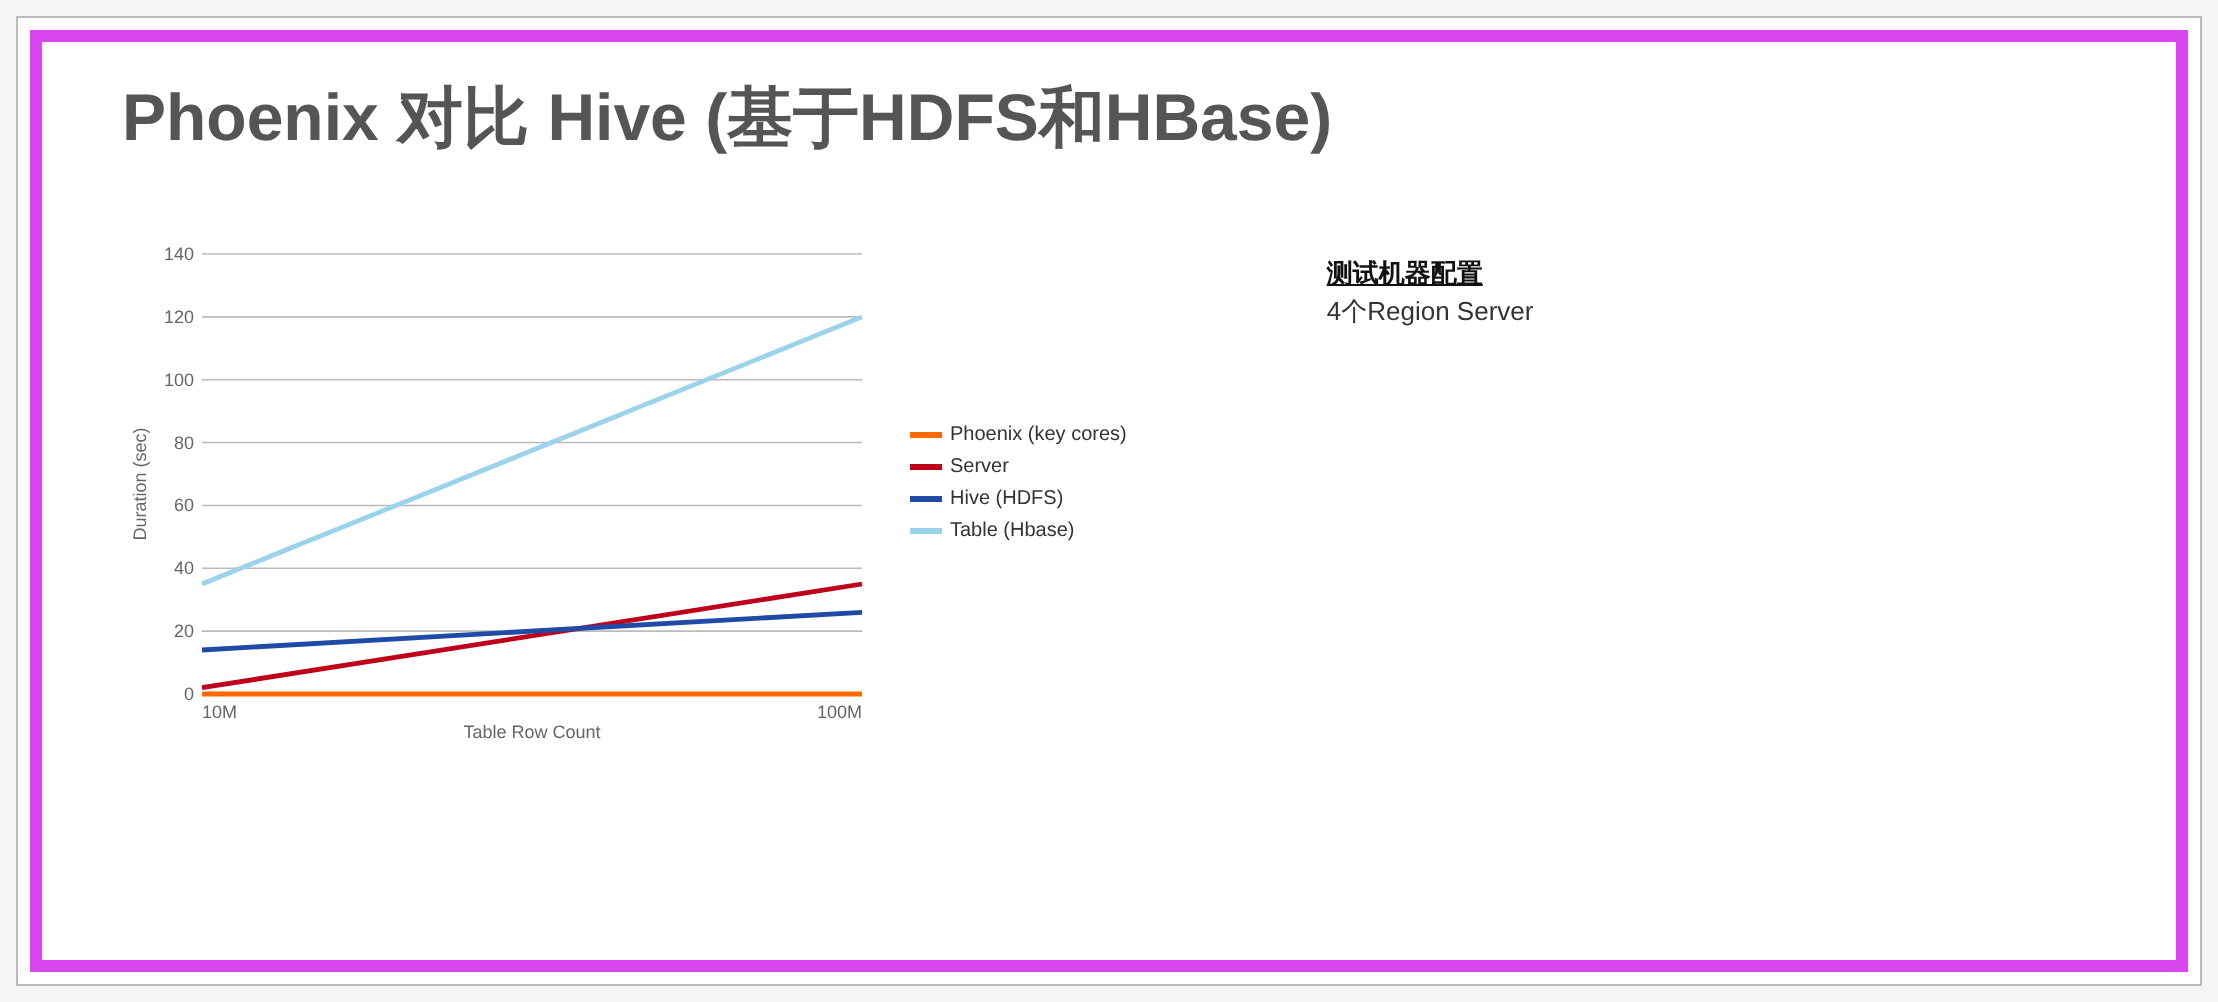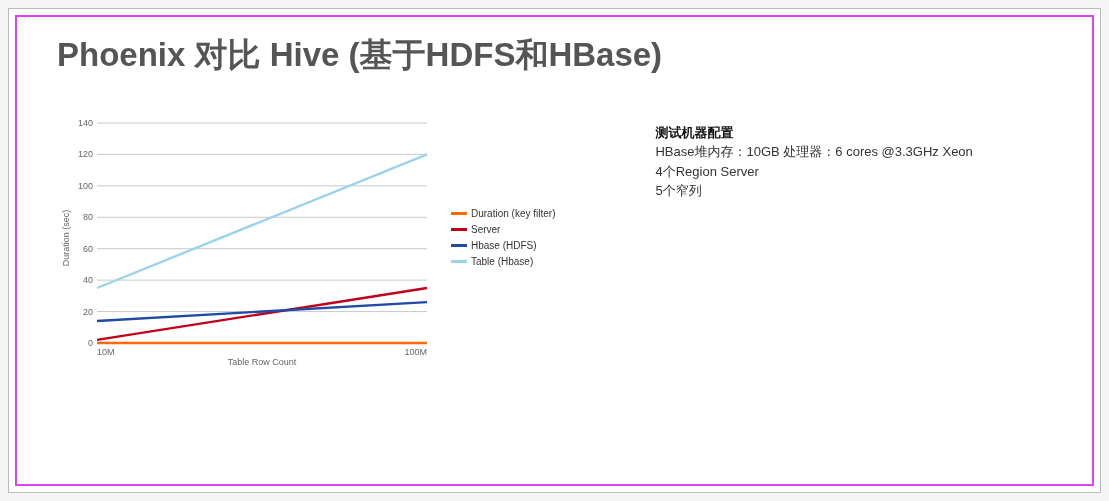--- a/index.html
+++ b/index.html
@@ -11,21 +11,21 @@
     .outer-frame {
       width: 1093px;
       height: 485px;
       background: #fff;
       border: 1px solid #bbb;
       padding: 6px;
     }
     .inner-frame {
       width: 100%;
       height: 100%;
-      border: 2px solid #d946ef;
+      border: 6px solid #d946ef;
       padding: 18px 40px 10px 40px;
       position: relative;
     }
     .title {
       font-size: 33px;
       font-weight: bold;
       color: #555;
       line-height: 1.2;
       margin-bottom: 28px;
     }
@@ -64,21 +64,21 @@
       font-size: 13px;
       color: #333;
       line-height: 1.5;
     }
     .side h4 {
       font-size: 13px;
       font-weight: bold;
       margin-top: 14px;
       color: #111;
     }
-    .side h4:first-child { margin-top: 0; }
+    .side h4:first-child { margin-top: 0; text-decoration: underline; }
   </style>
 </head>
 <body>
 
 <div class="outer-frame">
   <div class="inner-frame">
     <h1 class="title">Phoenix 对比 Hive (基于HDFS和HBase)</h1>
 
     <div class="content">
       <div class="chart-block">
@@ -115,38 +115,36 @@
             </g>
 
           <text x="40" y="252" font-size="9" fill="#666" text-anchor="start">10M</text>
           <text x="370" y="252" font-size="9" fill="#666" text-anchor="end">100M</text>
           <text x="205" y="262" font-size="9" fill="#666" text-anchor="middle">Table Row Count</text>
         </svg>
 
         <div class="legend" id="legend-box">
             <div class="legend-item">
               <div class="legend-swatch" style="background: rgb(255, 106, 0);"></div>
-              <span>Duration (key filter)</span>
+              <span>Phoenix (key cores)</span>
             </div>
             <div class="legend-item">
               <div class="legend-swatch" style="background: rgb(192, 0, 26);"></div>
               <span>Server</span>
             </div>
             <div class="legend-item">
               <div class="legend-swatch" style="background: rgb(31, 74, 165);"></div>
-              <span>Hbase (HDFS)</span>
+              <span>Hive (HDFS)</span>
             </div>
             <div class="legend-item">
               <div class="legend-swatch" style="background: rgb(155, 211, 236);"></div>
               <span>Table (Hbase)</span>
             </div>
           </div>
       </div>
 
       <div class="side">
         <h4>测试机器配置</h4>
-        <div>HBase堆内存：10GB 处理器：6 cores @3.3GHz Xeon</div>
         <div>4个Region Server</div>
-        <div>5个窄列</div>
       </div>
     </div>
   </div>
 </div>
 
 </body></html>

